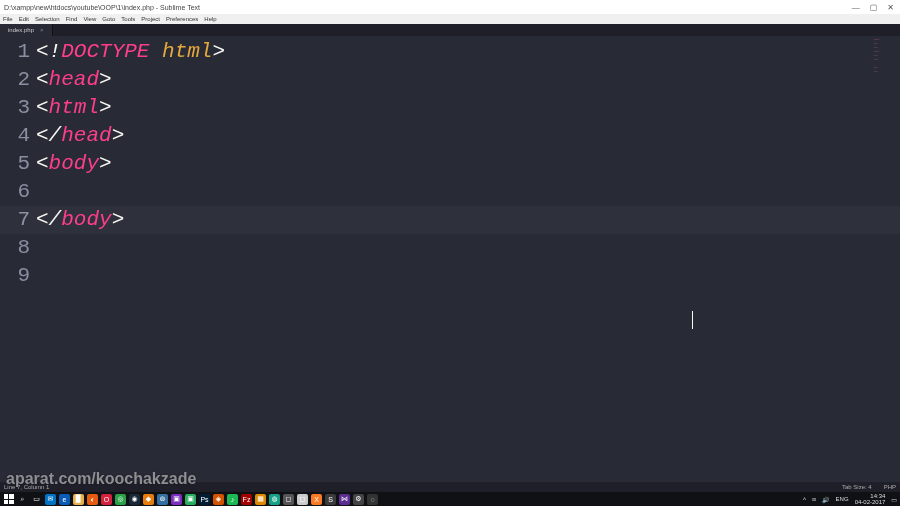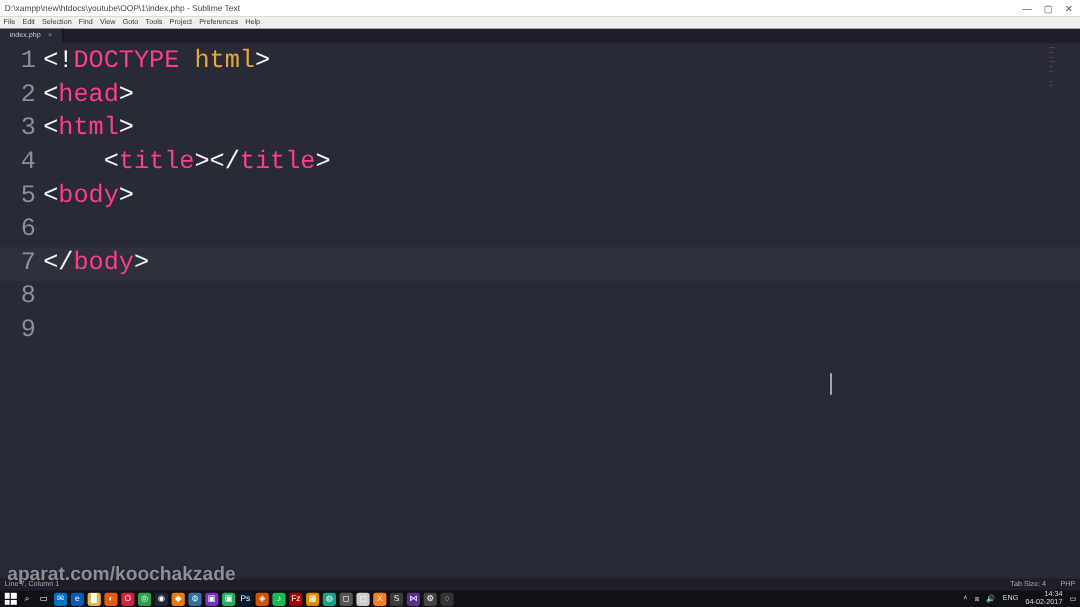--- a/index.html
+++ b/index.html
@@ -74,21 +74,21 @@
     padding-top: 2px;
     user-select: none;
   }
   .gutter div { height: 28px; }
   .code {
     flex: 1;
     padding-top: 2px;
     color: #f8f8f2;
     position: relative;
   }
-  .code-line { height: 28px; white-space: pre; }
+  .code-line { height: 28px; white-space: pre; font-style: italic; }
   .p-white  { color: #f8f8f2; }
   .p-pink   { color: #ff3e8a; }
   .p-orange { color: #e6a83a; }
   .active-line {
     position: absolute;
     left: 0; right: 0;
     height: 28px;
     background: rgba(255,255,255,0.03);
     pointer-events: none;
   }
@@ -211,21 +211,21 @@
     <div>5</div>
     <div>6</div>
     <div>7</div>
     <div>8</div>
     <div>9</div>
   </div>
   <div class="code">
     <div class="code-line"><span class="p-white">&lt;!</span><span class="p-pink">DOCTYPE</span><span class="p-orange"> html</span><span class="p-white">&gt;</span></div>
     <div class="code-line"><span class="p-white">&lt;</span><span class="p-pink">head</span><span class="p-white">&gt;</span></div>
     <div class="code-line"><span class="p-white">&lt;</span><span class="p-pink">html</span><span class="p-white">&gt;</span></div>
-    <div class="code-line"><span>    </span><span class="p-white">&lt;</span><span class="p-pink">title</span><span class="p-white">&gt;&lt;/</span><span class="p-pink">title</span><span class="p-white">&gt;</span></div>
+    <div class="code-line"><span class="p-white">&lt;/</span><span class="p-pink">head</span><span class="p-white">&gt;</span></div>
     <div class="code-line"><span class="p-white">&lt;</span><span class="p-pink">body</span><span class="p-white">&gt;</span></div>
     <div class="code-line"><span></span></div>
     <div class="code-line"><span class="p-white">&lt;/</span><span class="p-pink">body</span><span class="p-white">&gt;</span></div>
   </div>
   <div class="minimap">▬▬▬<br>▬▬<br>▬▬<br>▬▬▬<br>▬▬<br>▬▬<br><br>▬▬<br>▬▬</div>
   <div class="cursor-caret"></div>
 </div>
 
 <div class="statusbar">
   <div>Line 7, Column 1</div>

